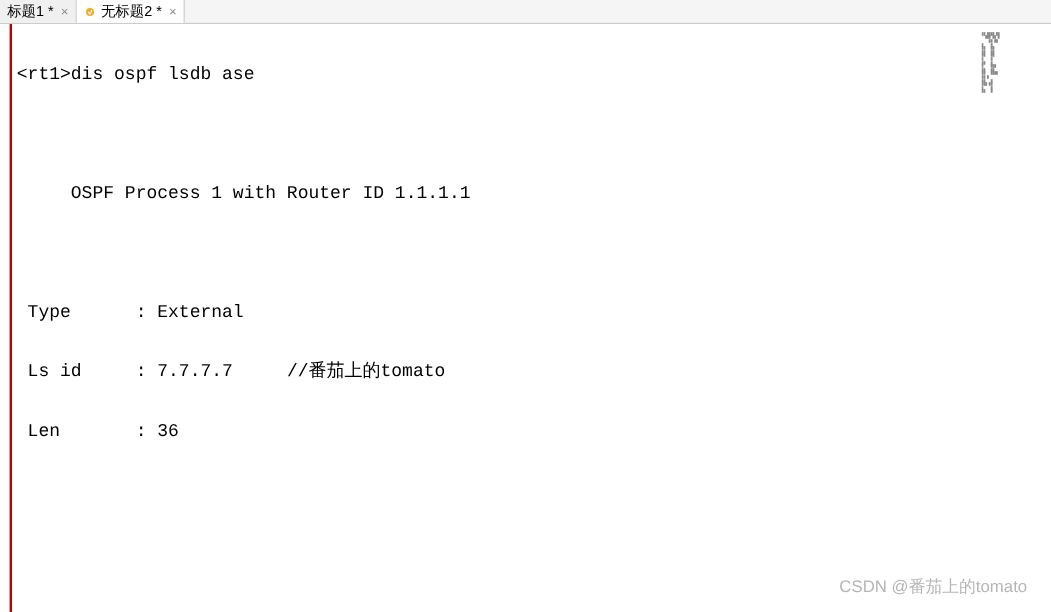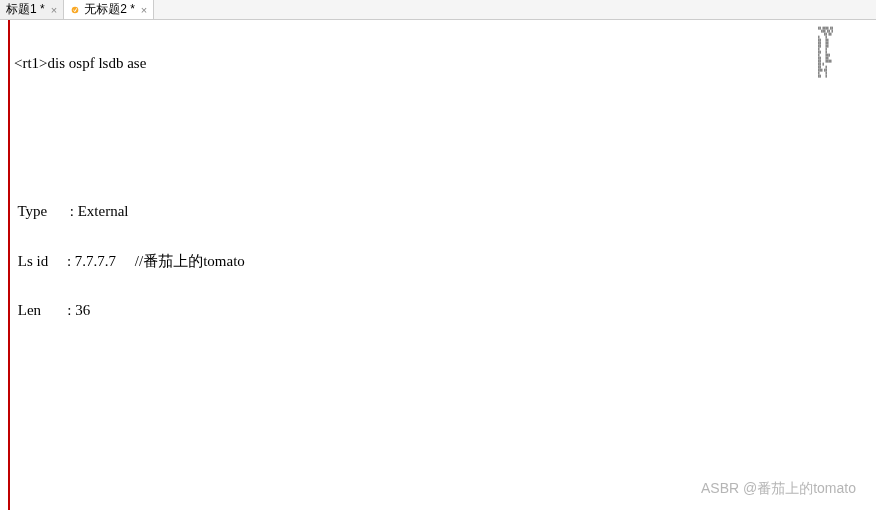--- a/index.html
+++ b/index.html
@@ -45,21 +45,20 @@
       border-right: 2px solid #c00000;
       background: #fff;
     }
     .terminal {
       flex: 1;
       padding: 6px 13px 0 4px;
       line-height: 1.65;
       white-space: pre;
       color: #000;
       position: relative;
-      font-family: Liberation Serif, serif;
     }
     .line { white-space: pre; }
     .minimap {
       position: absolute;
       top: 24px;
       right: 6px;
       width: 52px;
       font-size: 2.5px;
       line-height: 3px;
       color: #888;
@@ -96,20 +95,21 @@
     <span>无标题2 *</span>
     <span class="close-x">×</span>
   </div>
 </div>
 
 <div class="content-wrap">
   <div class="gutter"></div>
   <div class="terminal">
 <div class="line"><span>&lt;rt1&gt;</span><span>dis ospf lsdb ase</span></div>
 <div class="line"> </div>
+<div class="line">     <span>OSPF Process 1 with Router ID 1.1.1.1</span></div>
 <div class="line"> </div>
 <div class="line"> <span>Type</span>      : <span>External</span></div>
 <div class="line"> <span>Ls id</span>     : <span>7.7.7.7</span>     <span>//番茄上的tomato</span></div>
 <div class="line"> <span>Len</span>       : <span>36</span></div>
 
 
 
 
 
 
@@ -132,13 +132,13 @@
 █    ███
 ██   ██
 ██   ████
 ██ █
 ██   █
 ███ ██
 █    █
 ██   █
 </div>
 
-<div class="watermark">ASBR @番茄上的tomato</div>
+<div class="watermark">CSDN @番茄上的tomato</div>
 
 </body></html>

